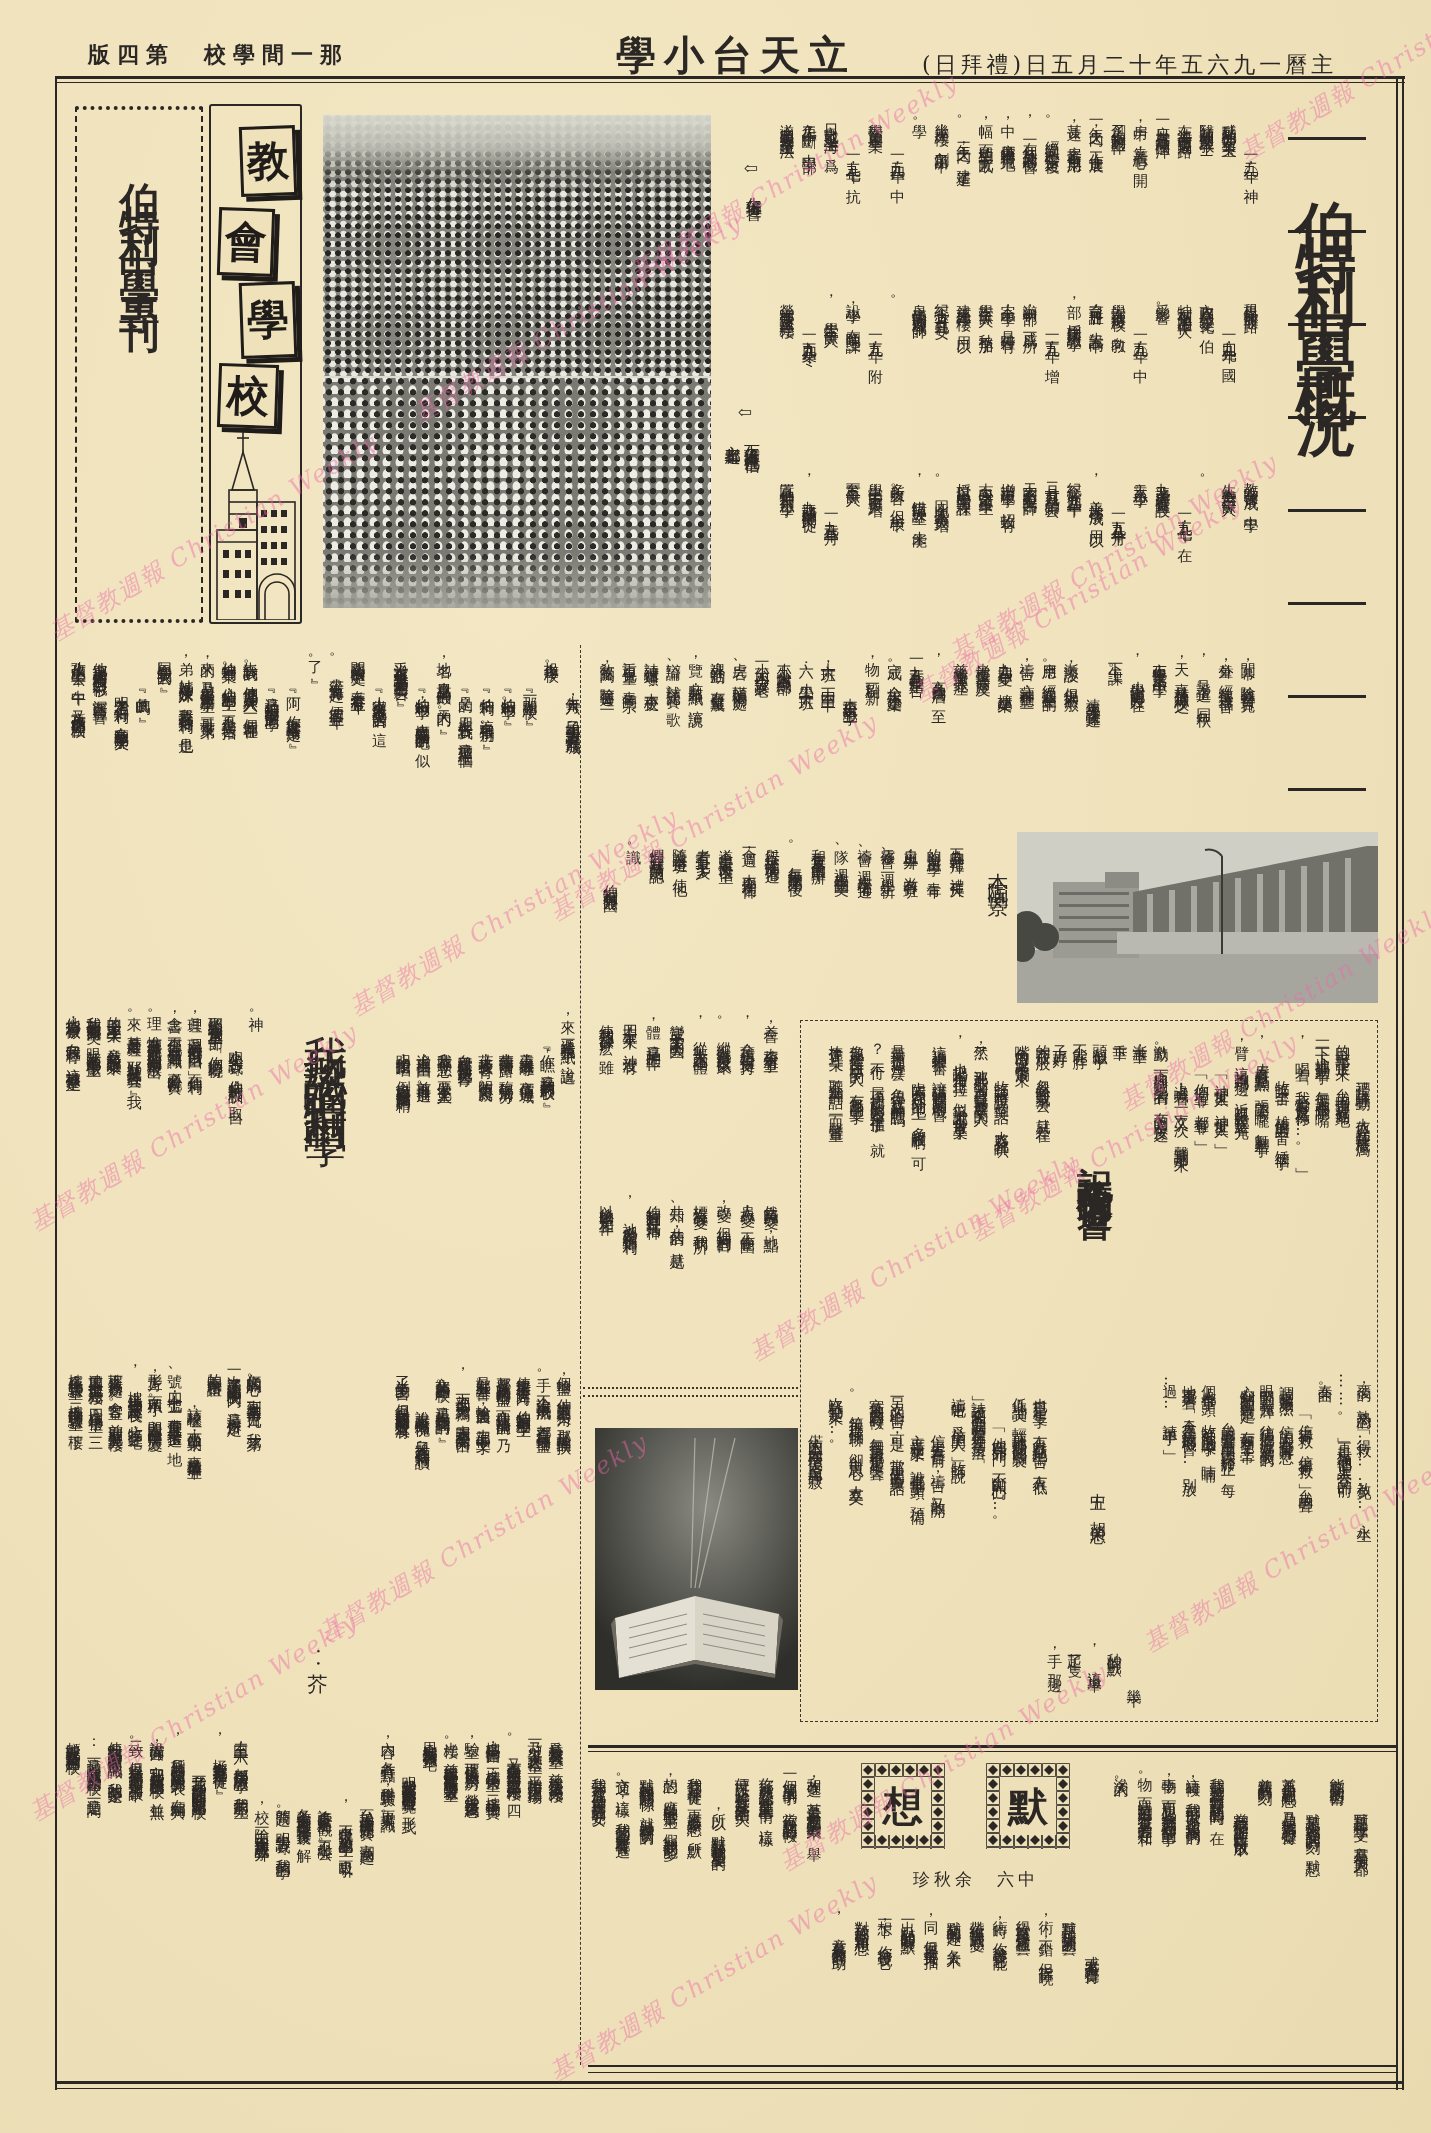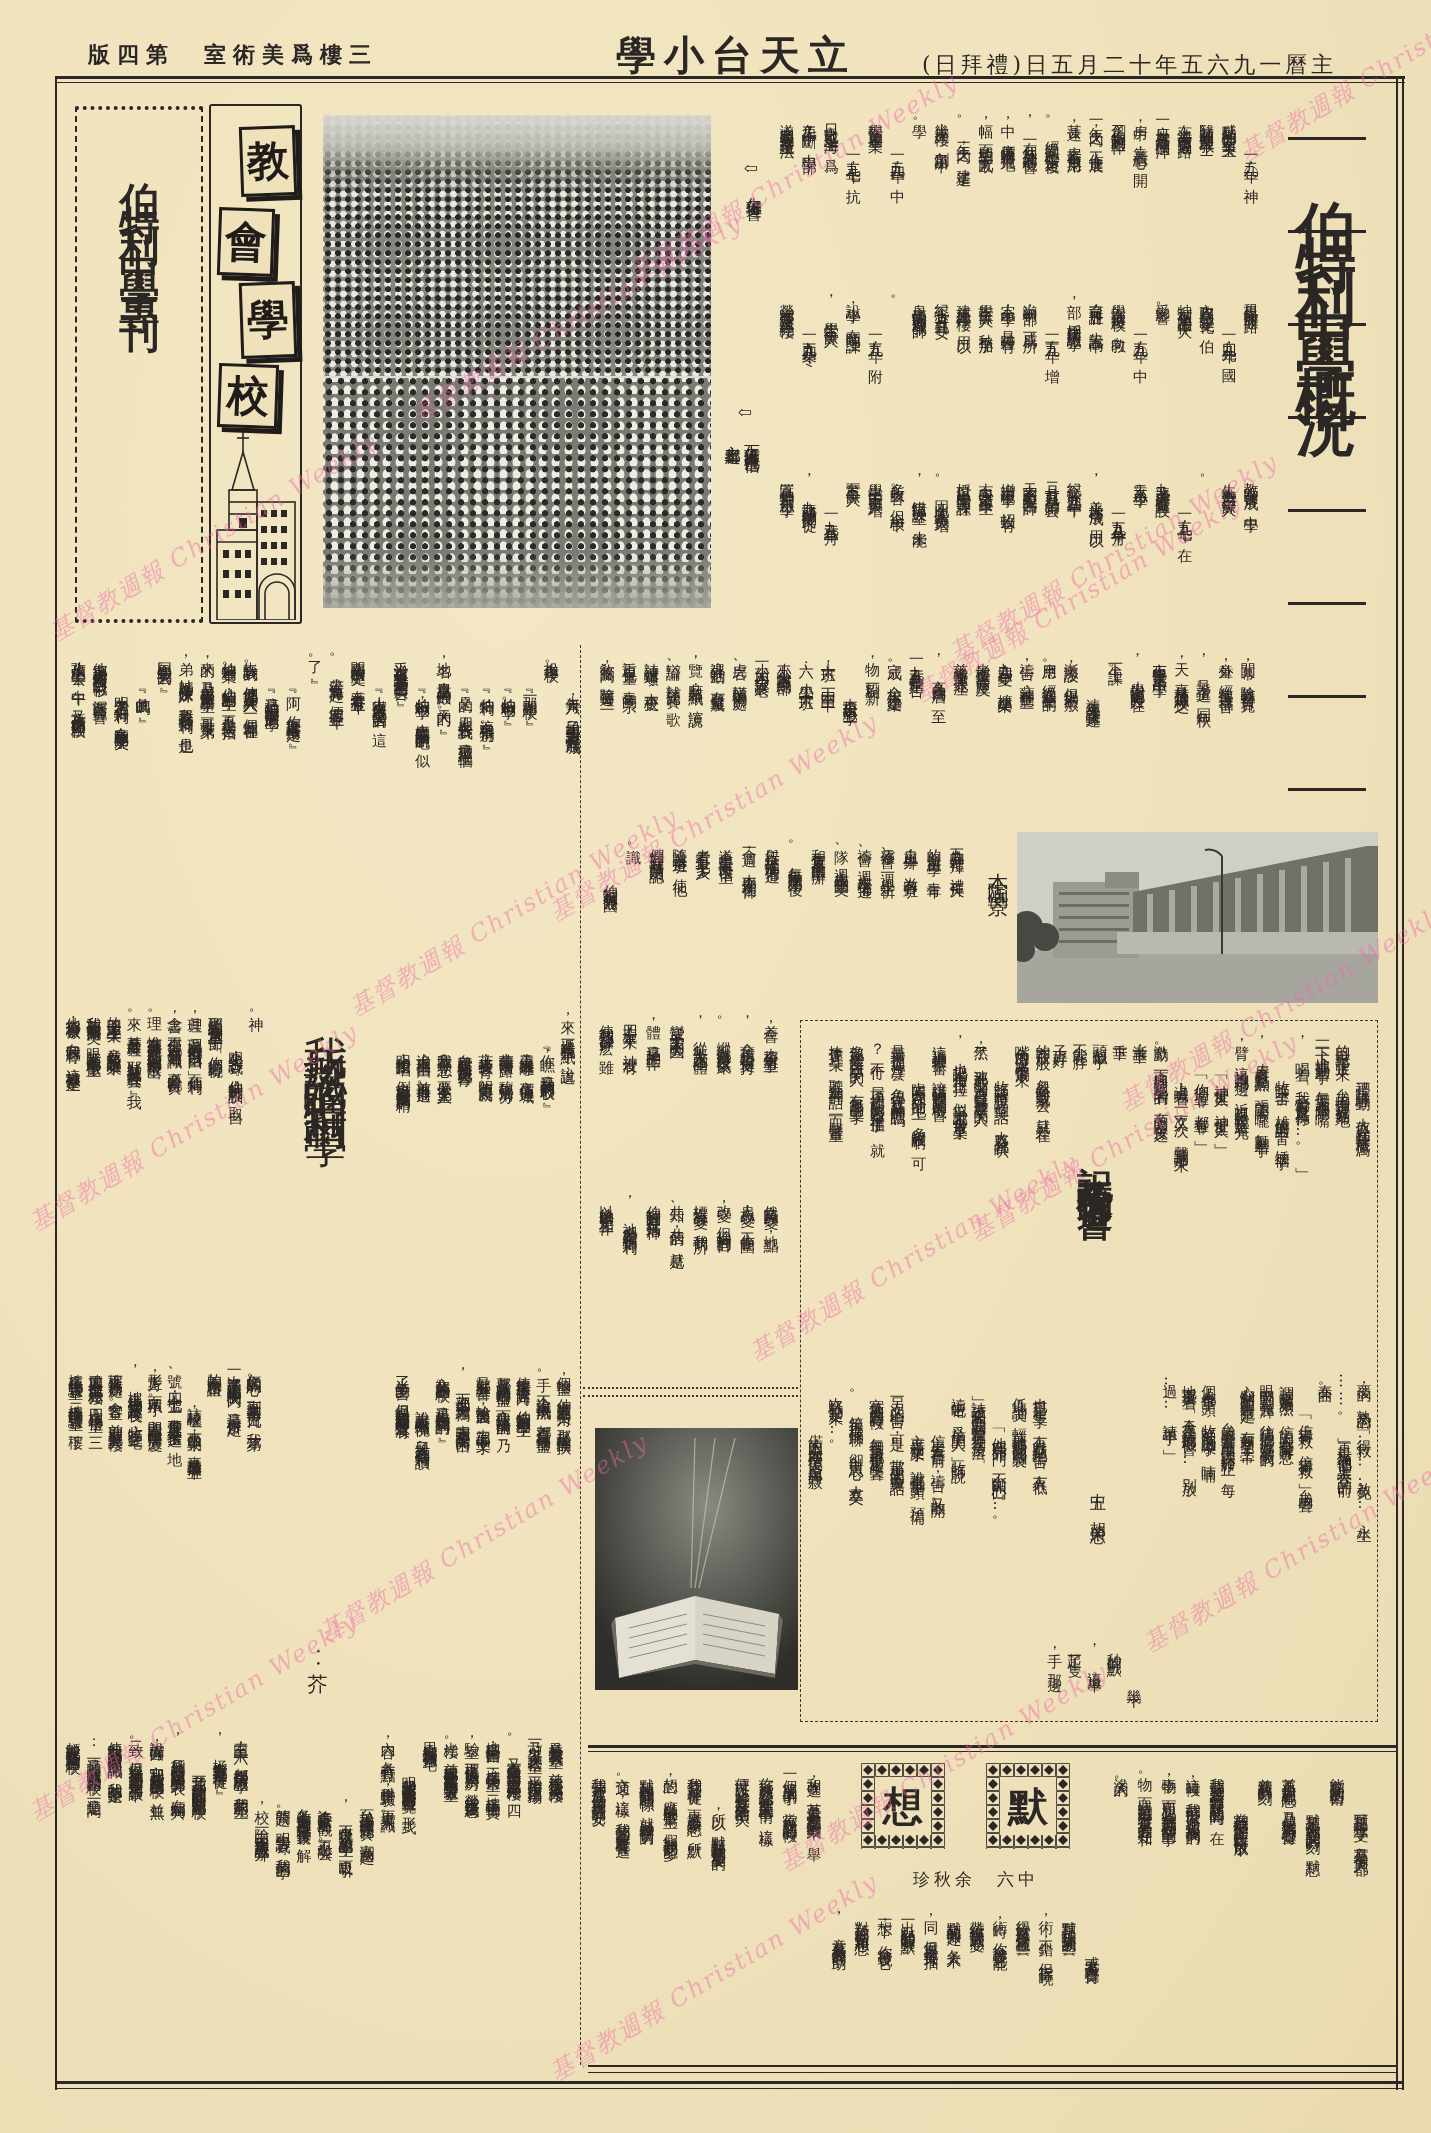--- a/index.html
+++ b/index.html
@@ -52,21 +52,21 @@
   .orn-char{position:absolute;left:0;top:0;width:100%;height:100%;display:flex;align-items:center;justify-content:center;
     font-size:40px;font-weight:bold;}
   .md-author{position:absolute;left:913px;top:1868px;font-size:17px;letter-spacing:4px;white-space:nowrap;
     direction:rtl;unicode-bidi:bidi-override;}
 </style>
 </head>
 <body>
 
 <div class="page">
 
-  <div class="hdr hdr-issue">三樓爲美術室　第四版</div>
+  <div class="hdr hdr-issue">那一間學校　第四版</div>
   <div class="hdr hdr-mast">立天台小學</div>
   <div class="hdr hdr-date">主曆一九六五年十二月五日(禮拜日)</div>
 
   <div class="line" style="left:55px;top:76px;width:1350px;height:3px;"></div>
   <div class="line" style="left:55px;top:82px;width:1350px;height:1px;"></div>
   <div class="line" style="left:55px;top:76px;width:2px;height:2014px;"></div>
   <div class="line" style="left:1402px;top:76px;width:1.5px;height:2014px;"></div>
   <div class="line" style="left:1396px;top:76px;width:2px;height:2014px;"></div>
   <div class="line" style="left:55px;top:2081px;width:1349px;height:3px;"></div>
   <div class="line" style="left:55px;top:2088px;width:1349px;height:1px;"></div>

